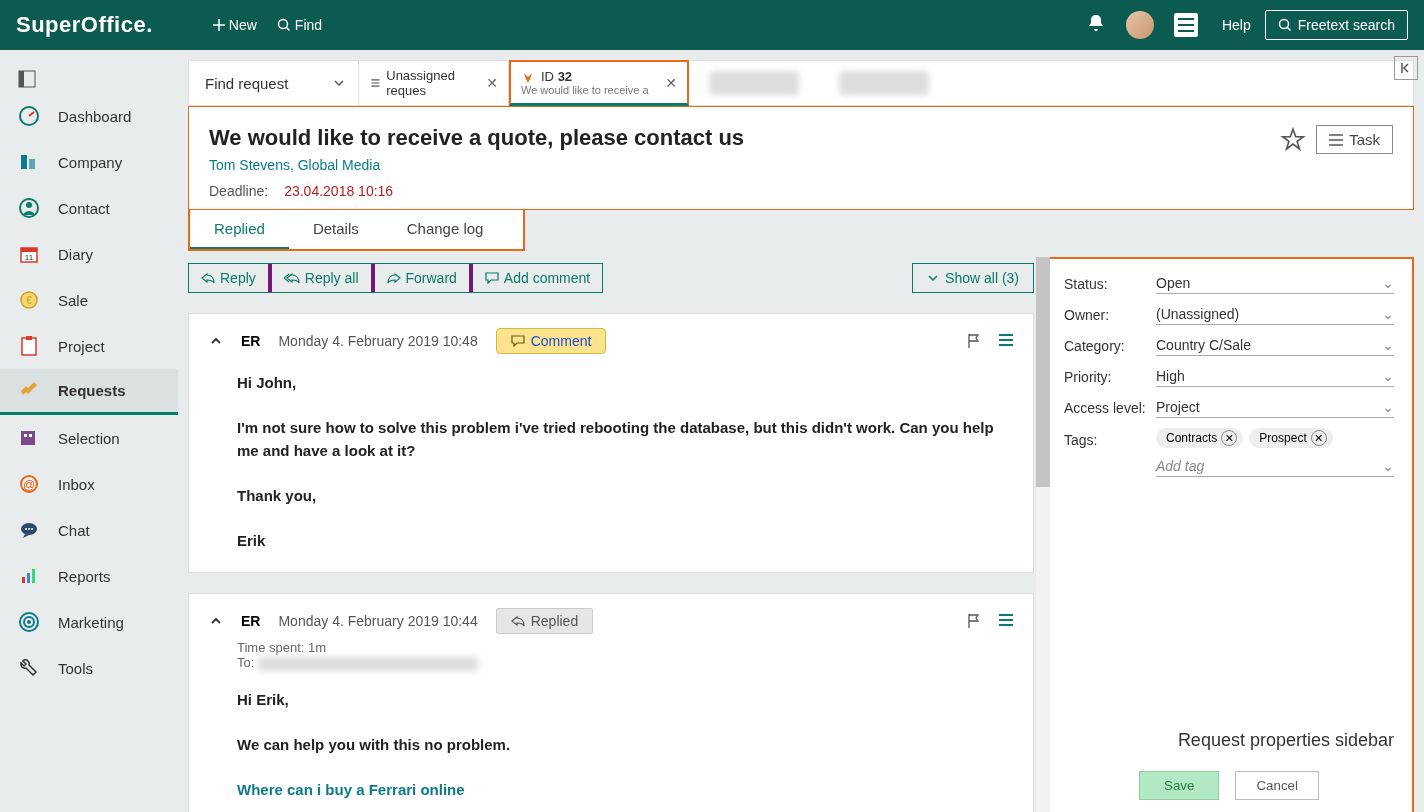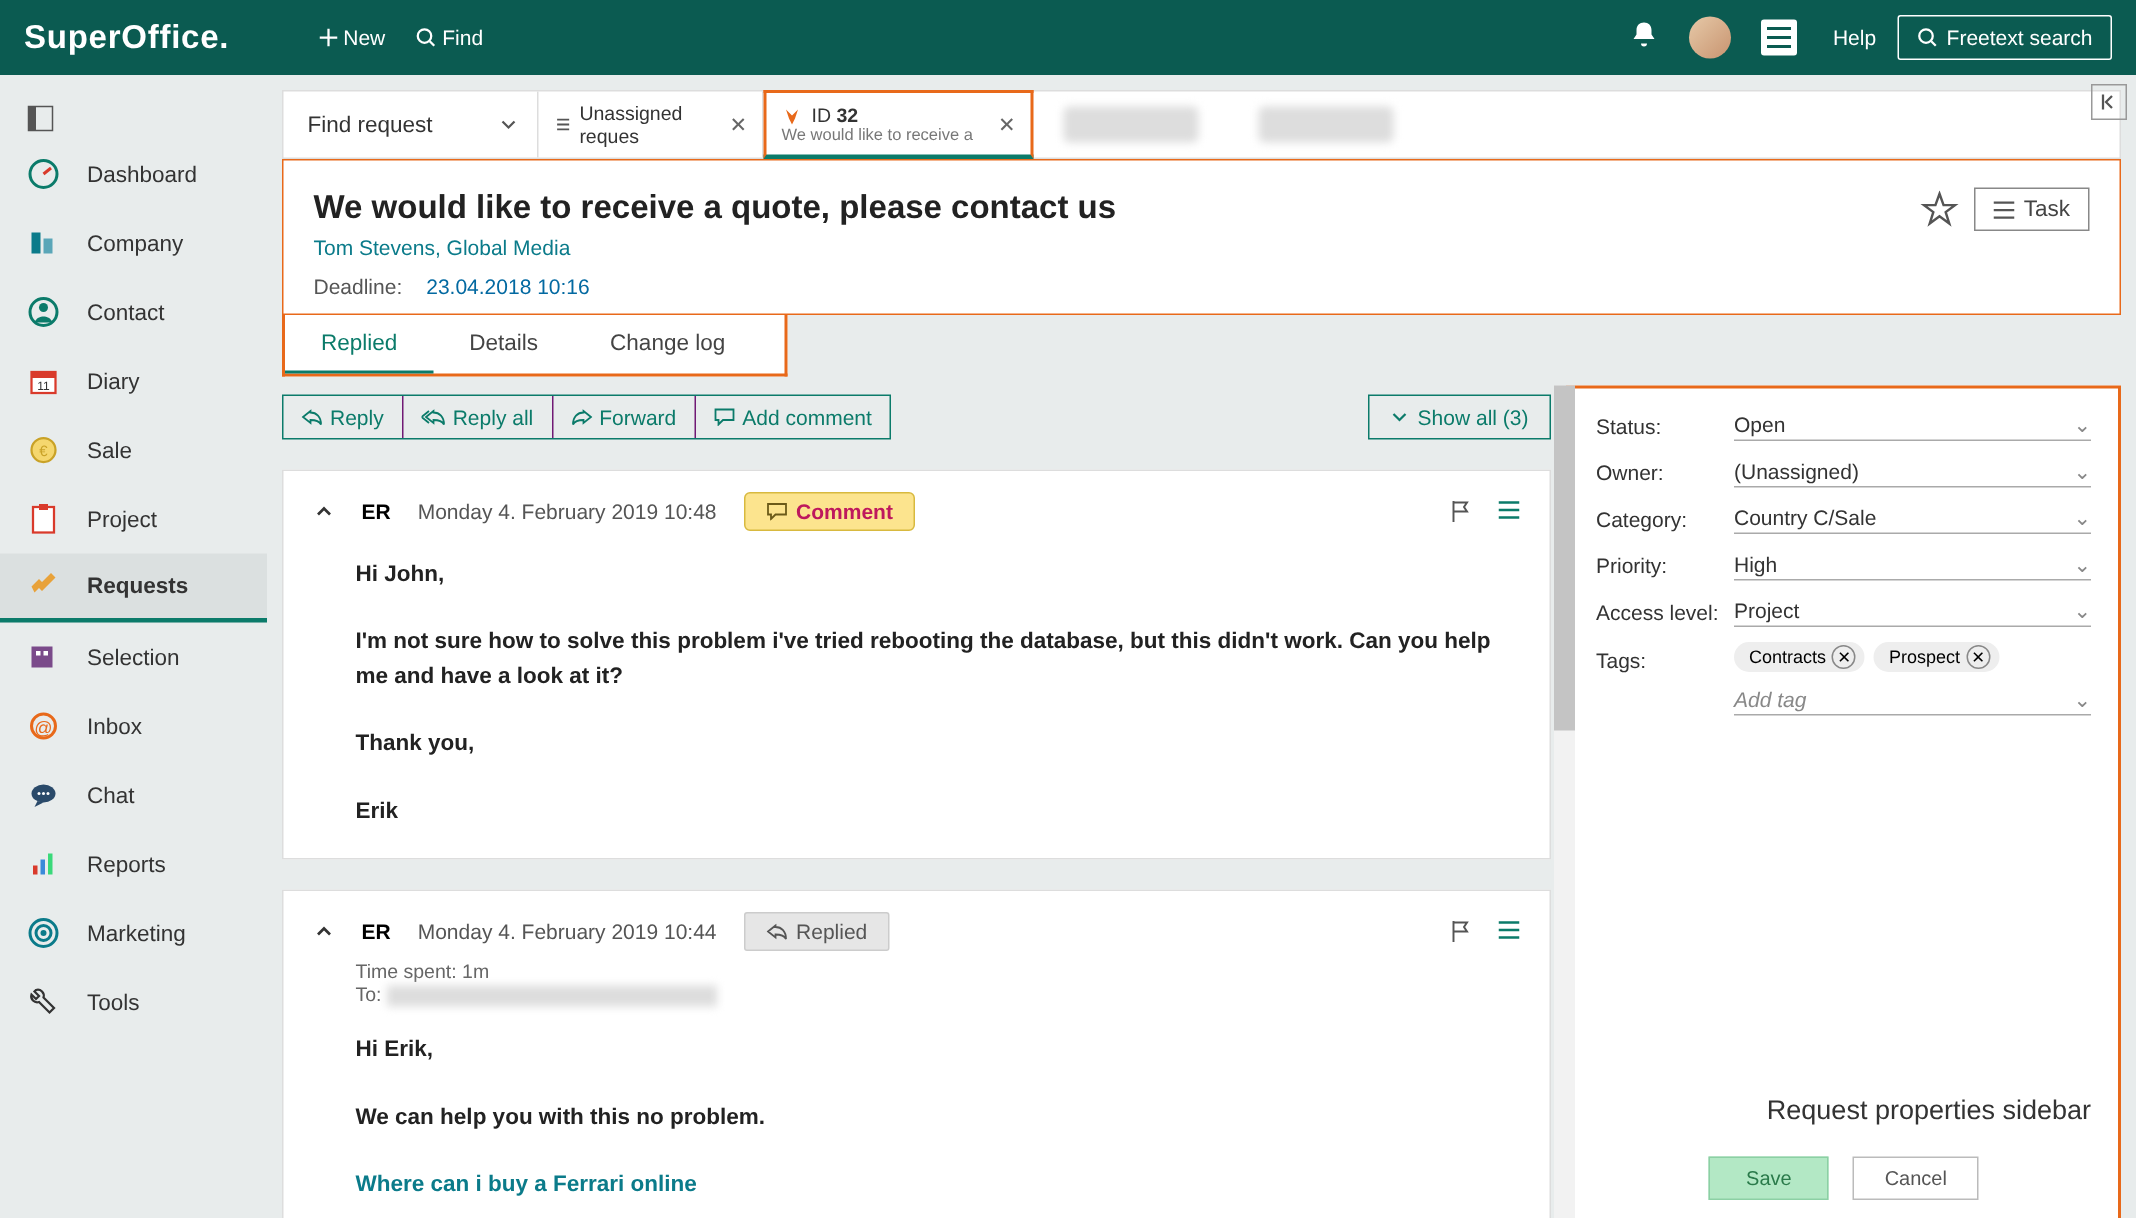--- a/index.html
+++ b/index.html
@@ -35,41 +35,41 @@
 .tabitem .sub { font-size: 11px; color: #777; }
 .tabitem .idrow { display: flex; align-items: center; }
 .blurtab { width: 130px; display: flex; align-items: center; justify-content: center; }
 .blur-shape { width: 90px; height: 24px; filter: blur(3px); background: #ddd; border-radius: 4px; }
 
 .request-header { background: #fff; border: 1px solid #e8691a; padding: 18px 20px 10px; }
 .req-title { font-size: 22px; font-weight: 600; color: #222; margin-bottom: 6px; }
 .req-meta { font-size: 14px; color: #0b7b8a; }
 .req-dead { display: flex; gap: 16px; margin-top: 10px; font-size: 14px; }
 .req-dead .lbl { color: #555; }
-.req-dead .val { color: #0369a1; }
+.req-dead .val { color: #b91c1c; }
 .req-header-top { display: flex; align-items: flex-start; }
 .req-header-left { flex: 1; }
 .star-task { display: flex; align-items: center; gap: 10px; }
 .task-btn { border: 1px solid #888; padding: 5px 12px; font-size: 15px; color: #444; display: flex; align-items: center; gap: 6px; }
 
 .subtabs { display: flex; border: 1px solid #e8691a; border-top: none; background: #fff; }
 .subtab { padding: 10px 24px; font-size: 15px; color: #444; cursor: pointer; }
 .subtab.active { color: #0b7b6a; border-bottom: 2px solid #0b7b6a; }
 
 .below { display: flex; gap: 10px; margin-top: 6px; }
 .msgs-area { flex: 1; }
 .action-group { display: flex; border: 1px solid #0b7b6a; }
-.action-btn { padding: 6px 12px; font-size: 14px; color: #0b7b6a; display: flex; align-items: center; gap: 5px; border-right: 1px solid #701a75; }
+.action-btn { padding: 6px 12px; font-size: 14px; color: #0b7b6a; display: flex; align-items: center; gap: 5px; border-right: 4px solid #701a75; }
 .action-btn:last-child { border-right: none; }
 .showall { border: 1px solid #0b7b6a; padding: 6px 14px; color: #0b7b6a; font-size: 14px; display: flex; align-items: center; gap: 6px; }
 .msg-card { background: #fff; border: 1px solid #ddd; margin-top: 20px; padding: 14px 20px; }
 .msg-head { display: flex; align-items: center; gap: 18px; font-size: 14px; }
 .msg-head .author { font-weight: 600; }
 .msg-head .date { color: #555; }
-.comment-pill { background: #fce48e; border: 1px solid #d8b93f; padding: 4px 14px; border-radius: 4px; display: flex; align-items: center; gap: 6px; color: #be185d; font-weight: bold; }
+.comment-pill { background: #fce48e; border: 1px solid #d8b93f; padding: 4px 14px; border-radius: 4px; display: flex; align-items: center; gap: 6px; color: #1d4ed8; }
 .replied-pill { background: #e6e6e6; border: 1px solid #ccc; padding: 4px 14px; border-radius: 2px; display: flex; align-items: center; gap: 6px; color: #555; }
 .msg-head-icons { margin-left: auto; display: flex; gap: 18px; color: #555; }
 .msg-body { padding: 18px 0 6px 28px; font-size: 15px; color: #222; line-height: 1.5; font-weight: bold; }
 .msg-sub { padding-left: 28px; color: #666; font-size: 13px; }
 .blurred-line { display: inline-block; width: 220px; height: 14px; background: #ddd; filter: blur(3px); vertical-align: middle; }
 
 .properties { width: 370px; border: 2px solid #e8691a; background: #fff; padding: 14px 18px; display: flex; flex-direction: column; }
 .prop-row { display: flex; align-items: center; margin-bottom: 10px; }
 .prop-lbl { width: 92px; font-size: 14px; color: #333; }
 .prop-val { flex: 1; border-bottom: 1px solid #aaa; padding: 2px 0; font-size: 14px; color: #333; display: flex; align-items: center; }

